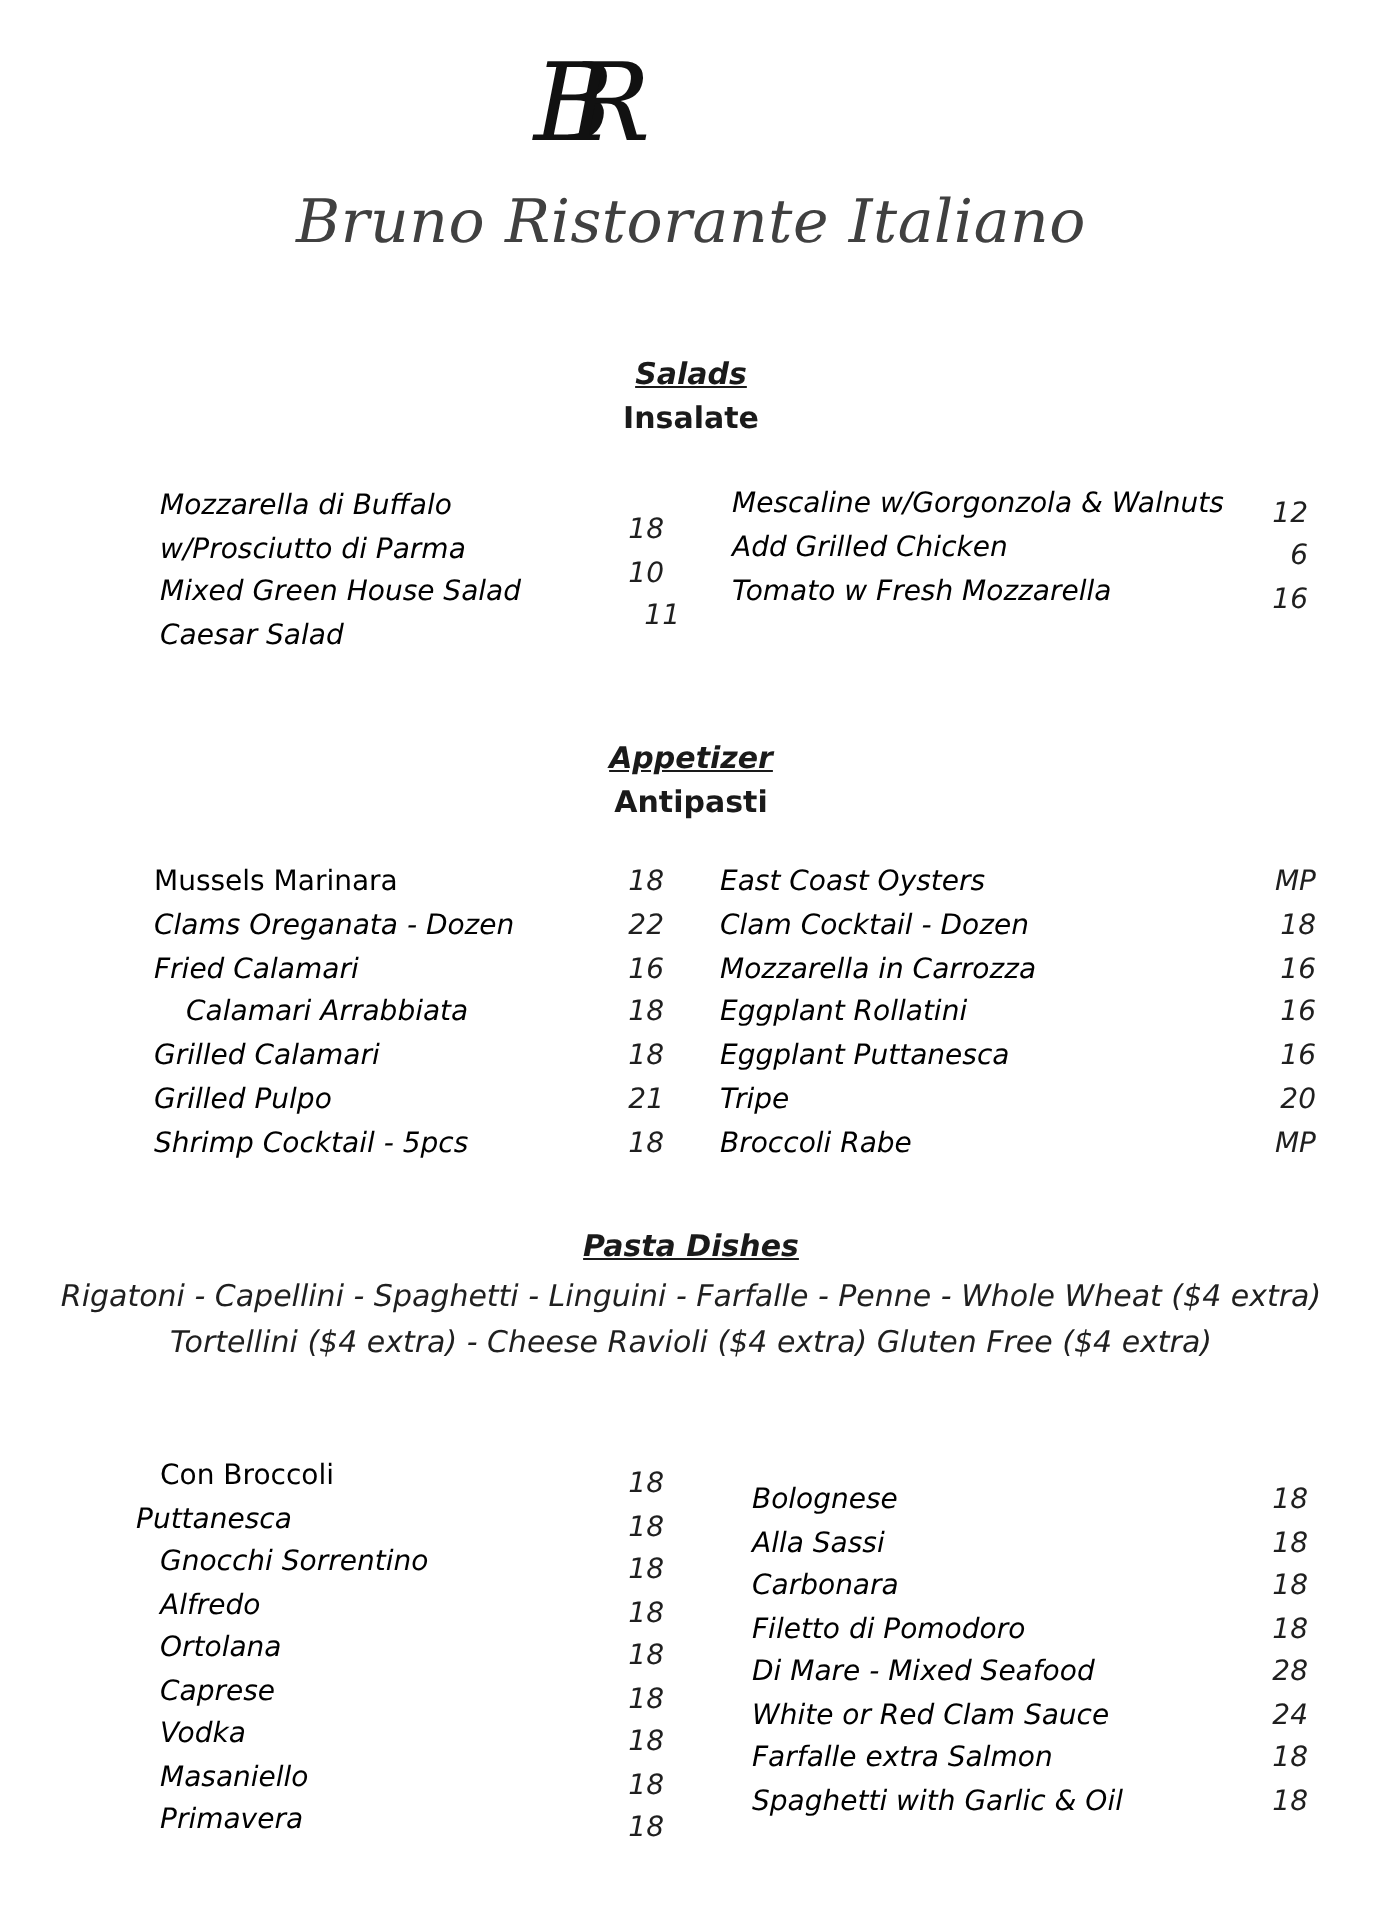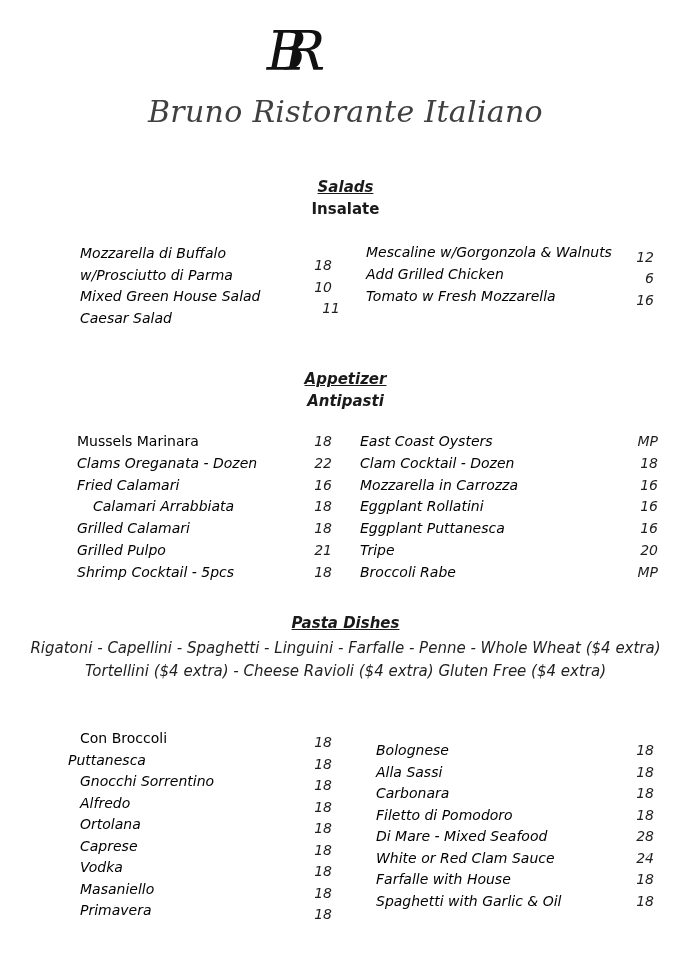--- a/index.html
+++ b/index.html
@@ -8,21 +8,21 @@
     .abs { position: absolute; white-space: nowrap; }
     .monogram { left: 0; width: 570px; top: 22px; text-align: center;
                 font-family: "DejaVu Serif", serif; font-style: italic; font-size: 54px;
                 letter-spacing: -22px; color: #111; line-height: 60px; }
     .restname { left: 0; width: 691px; top: 92px; text-align: center;
                 font-family: "DejaVu Serif", serif; font-style: italic; font-size: 30px;
                 color: #404040; line-height: 40px; letter-spacing: 0.3px; }
     .sec-title { left: 0; width: 691px; text-align: center; font-style: italic; font-weight: bold;
                  font-size: 15px; text-decoration: underline; line-height: 18px; }
     .sec-sub { left: 0; width: 691px; text-align: center; font-weight: bold; font-size: 15px; line-height: 18px; }
-    .sec-sub.it { font-style: italic; }
+    .sec-sub.it { }
     .item { font-style: italic; font-size: 14px; line-height: 18px; color: #000000; }
     .item.up { font-style: normal; }
     .price { font-style: italic; font-size: 14px; line-height: 18px; text-align: right; width: 30px; color: #1f1f1f; }
     .pastaline { left: 0; width: 691px; text-align: center; font-style: italic; font-size: 15px; line-height: 18px; color: #1f1f1f; }
   </style>
 </head>
 <body>
 
 <div class="abs monogram">BR</div>
 <div class="abs restname">Bruno Ristorante Italiano</div>
@@ -111,17 +111,17 @@
     <div class="abs item" style="left: 376px; top: 762.5px;">Alla Sassi</div>
     <div class="abs price" style="left: 624px; top: 762.5px;">18</div>
     <div class="abs item" style="left: 376px; top: 784px;">Carbonara</div>
     <div class="abs price" style="left: 624px; top: 784px;">18</div>
     <div class="abs item" style="left: 376px; top: 805.5px;">Filetto di Pomodoro</div>
     <div class="abs price" style="left: 624px; top: 805.5px;">18</div>
     <div class="abs item" style="left: 376px; top: 827px;">Di Mare - Mixed Seafood</div>
     <div class="abs price" style="left: 624px; top: 827px;">28</div>
     <div class="abs item" style="left: 376px; top: 848.5px;">White or Red Clam Sauce</div>
     <div class="abs price" style="left: 624px; top: 848.5px;">24</div>
-    <div class="abs item" style="left: 376px; top: 870px;">Farfalle with House</div>
+    <div class="abs item" style="left: 376px; top: 870px;">Farfalle extra Salmon</div>
     <div class="abs price" style="left: 624px; top: 870px;">18</div>
     <div class="abs item" style="left: 376px; top: 891.5px;">Spaghetti with Garlic &amp; Oil</div>
     <div class="abs price" style="left: 624px; top: 891.5px;">18</div>
   </div>
 
 </body></html>

